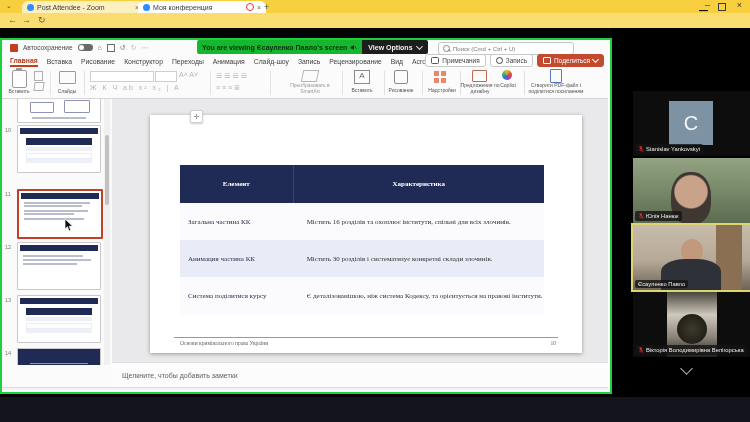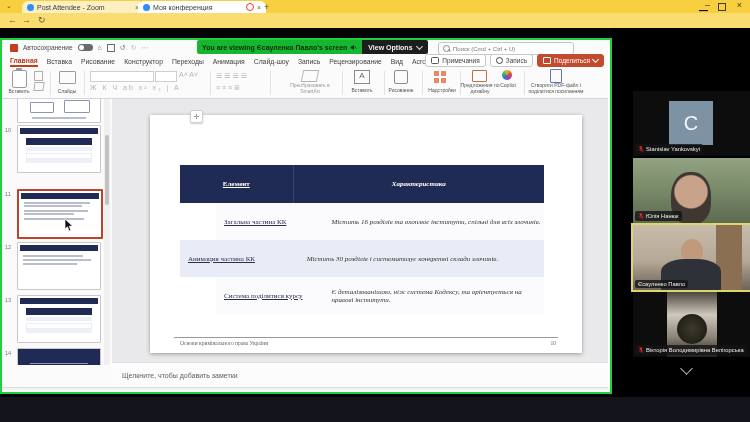--- a/index.html
+++ b/index.html
@@ -87,27 +87,27 @@
   
   #canvas{position:absolute;left:110px;top:59px;width:496px;height:263px;background:#e9e9eb;}
   #slide{position:absolute;left:38px;top:16px;width:432px;height:238px;background:#fff;
      box-shadow:0 1px 4px rgba(0,0,0,.35);font-family:"Liberation Serif",serif;}
   #slide-banner{position:absolute;left:10px;top:8px;right:10px;height:26px;background:#1f2b54;
      border-bottom:2px solid #b08d57;color:#fff;font-size:12px;font-weight:bold;
      display:flex;align-items:center;padding-left:16px;}
   #stable{position:absolute;left:30px;top:50px;width:364px;}
   .shead{display:flex;height:38px;background:#1f2b54;color:#fff;font-weight:bold;font-size:7px;}
   .shead div{display:flex;align-items:center;justify-content:center;}
-  .c1{width:31%;border-right:1px solid #3a4670;text-decoration:underline;}
-  .c2{width:69%;font-style:italic;}
+  .c1{width:31%;border-right:1px solid #3a4670;}
+  .c2{width:69%;}
   .srow{display:flex;height:37px;font-size:7px;color:#333;}
   .srow .c1{color:#2a3150;border-right:none;padding-left:8px;align-items:center;display:flex;}
   .srow .c2{align-items:center;display:flex;padding-left:12px;}
   .srow.alt{background:#e9ecf6;}
-  .srow.norm{background:#fbfbfd;margin-left:36px;}
+  .srow.norm{background:#fbfbfd;}
   #sfooter-line{position:absolute;left:24px;right:24px;top:222px;height:1px;background:#999;}
   #sfooter{position:absolute;left:30px;top:225px;font-size:5.5px;color:#666;}
   #sfnum{position:absolute;right:26px;top:225px;font-size:5.5px;color:#666;}
   #slide-anchor{position:absolute;left:40px;top:-5px;width:11px;height:11px;background:#fff;
      border:1px solid #d0d0d0;border-radius:2px;box-shadow:0 1px 2px rgba(0,0,0,.2);
      font-size:7px;color:#777;display:flex;align-items:center;justify-content:center;}
 
   
   #notes{position:absolute;left:110px;top:322px;width:496px;height:25px;background:#fcfcfc;
      border-top:1px solid #dedede;font-size:7px;color:#606060;display:flex;align-items:center;padding-left:10px;}

